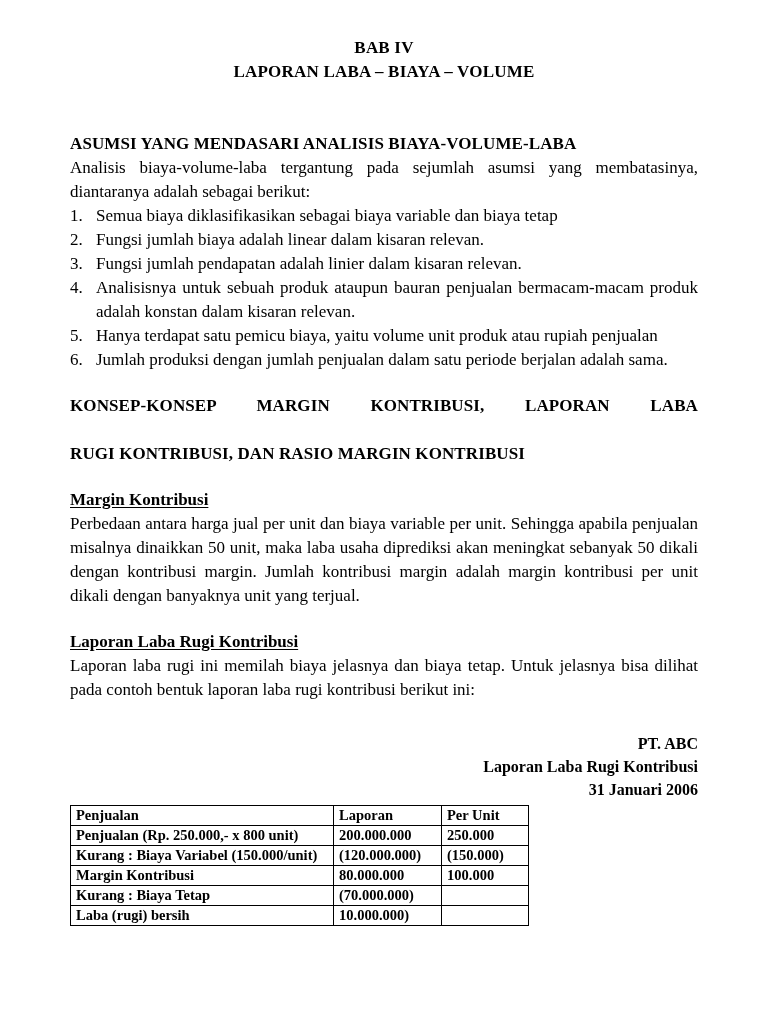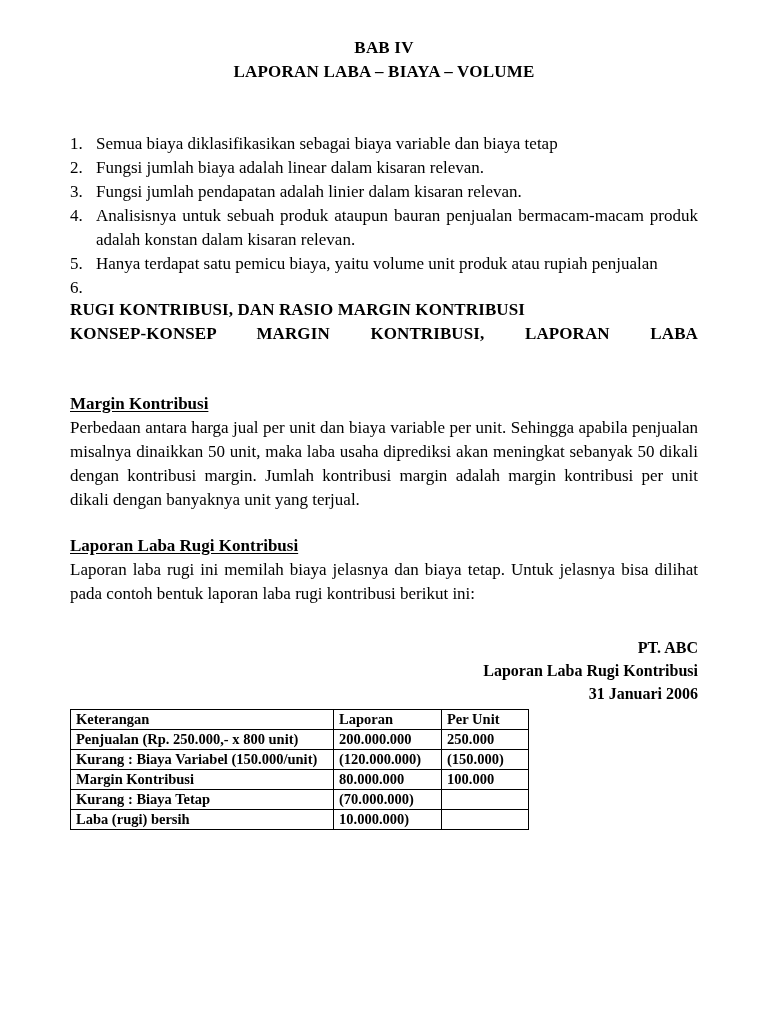--- a/index.html
+++ b/index.html
@@ -163,20 +163,22 @@
     
     <div class="chapter-title">
       <div class="line1">BAB IV</div>
       <div class="line2">LAPORAN LABA – BIAYA – VOLUME</div>
     </div>
 
     <div class="gap-26"></div>
     <div class="gap-22"></div>
 
     
+    <h2 class="section-heading">ASUMSI YANG MENDASARI ANALISIS BIAYA-VOLUME-LABA</h2>
+    <p class="body-text">Analisis biaya-volume-laba tergantung pada sejumlah asumsi yang membatasinya, diantaranya adalah sebagai berikut:</p>
 
     <ol class="assumption-list">
       <li>
         <span class="num">1.</span>
         <span>Semua biaya diklasifikasikan sebagai biaya variable dan biaya tetap</span>
       </li>
       <li class="nojust">
         <span class="num">2.</span>
         <span>Fungsi jumlah biaya adalah linear dalam kisaran relevan.</span>
       </li>
@@ -187,28 +189,29 @@
       <li>
         <span class="num">4.</span>
         <span>Analisisnya untuk sebuah produk ataupun bauran penjualan bermacam-macam produk adalah konstan dalam kisaran relevan.</span>
       </li>
       <li>
         <span class="num">5.</span>
         <span>Hanya terdapat satu pemicu biaya, yaitu volume unit produk atau rupiah penjualan</span>
       </li>
       <li>
         <span class="num">6.</span>
+        <span>Jumlah produksi dengan jumlah penjualan dalam satu periode berjalan adalah sama.</span>
       </li>
     </ol>
 
     <div class="gap-22"></div>
 
     
+    <h2 class="section-heading spread"><span>KONSEP-KONSEP MARGIN KONTRIBUSI, LAPORAN LABA</span><span class="fill"></span></h2>
     <h2 class="section-heading">RUGI KONTRIBUSI, DAN RASIO MARGIN KONTRIBUSI</h2>
-    <h2 class="section-heading spread"><span>KONSEP-KONSEP MARGIN KONTRIBUSI, LAPORAN LABA</span><span class="fill"></span></h2>
 
     <div class="gap-22"></div>
 
     
     <h3 class="sub-heading">Margin Kontribusi</h3>
     <p class="body-text">Perbedaan antara harga jual per unit dan biaya variable per unit. Sehingga apabila penjualan misalnya dinaikkan 50 unit, maka laba usaha diprediksi akan meningkat sebanyak 50 dikali dengan kontribusi margin. Jumlah kontribusi margin adalah margin kontribusi per unit dikali dengan banyaknya unit yang terjual.</p>
 
     <div class="gap-22"></div>
 
     
@@ -230,21 +233,21 @@
     
     <div class="table-wrap">
       <table class="contribution-table">
         <colgroup>
           <col class="c-ket">
           <col class="c-jml">
           <col class="c-unit">
         </colgroup>
         <thead>
           <tr>
-            <th>Keterangan</th>
+            <th>Penjualan</th>
             <th>Laporan</th>
             <th>Per Unit</th>
           </tr>
         </thead>
         <tbody>
           <tr>
             <td>Penjualan (Rp. 250.000,- x 800 unit)</td>
             <td>200.000.000</td>
             <td>250.000</td>
           </tr>

